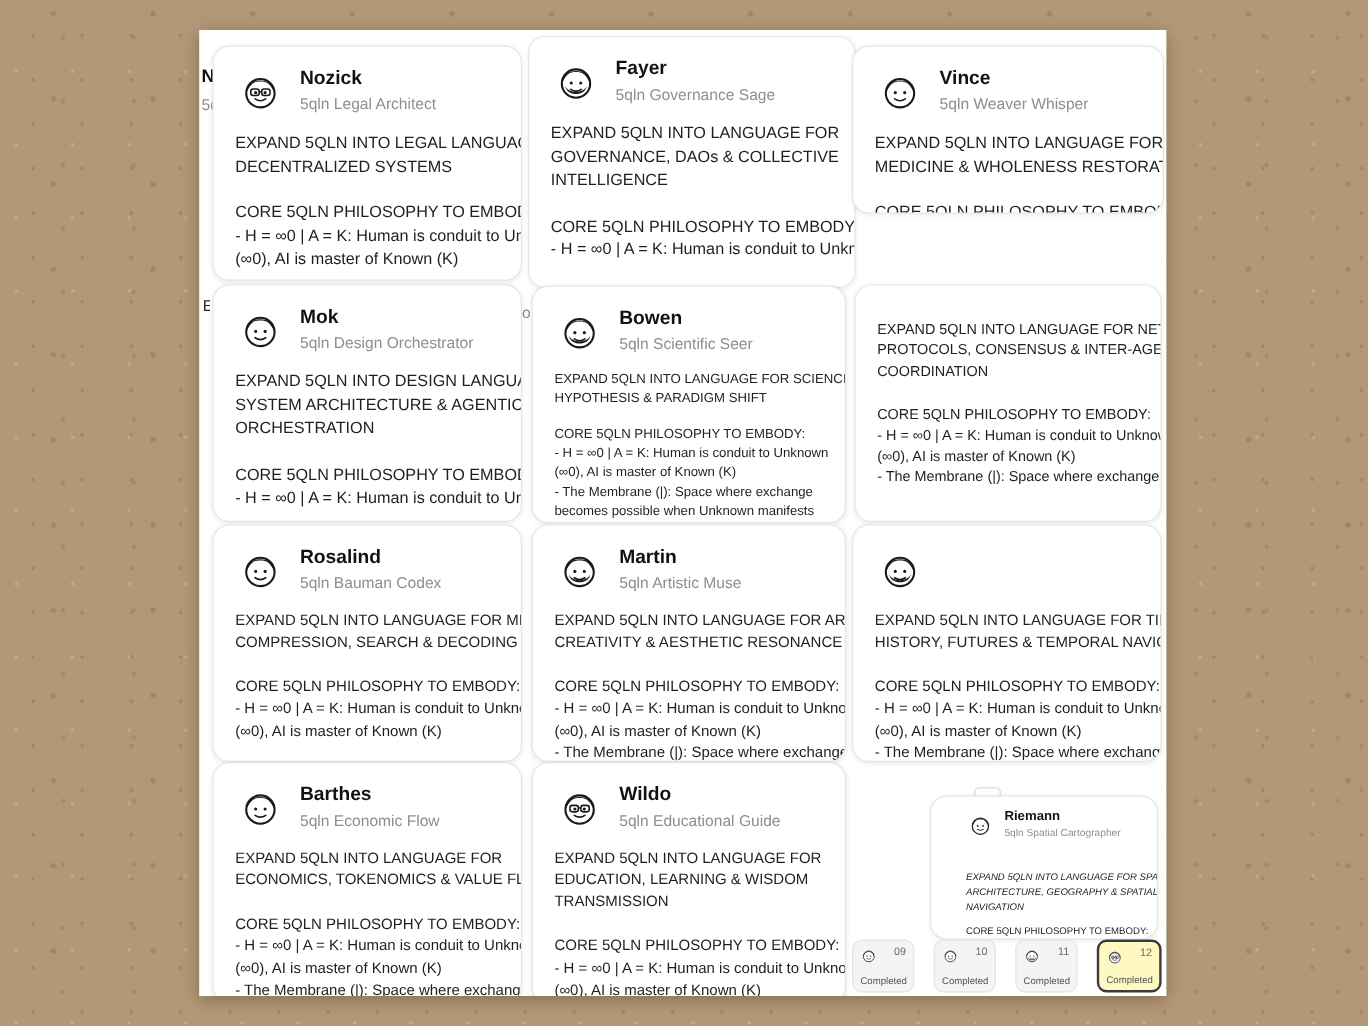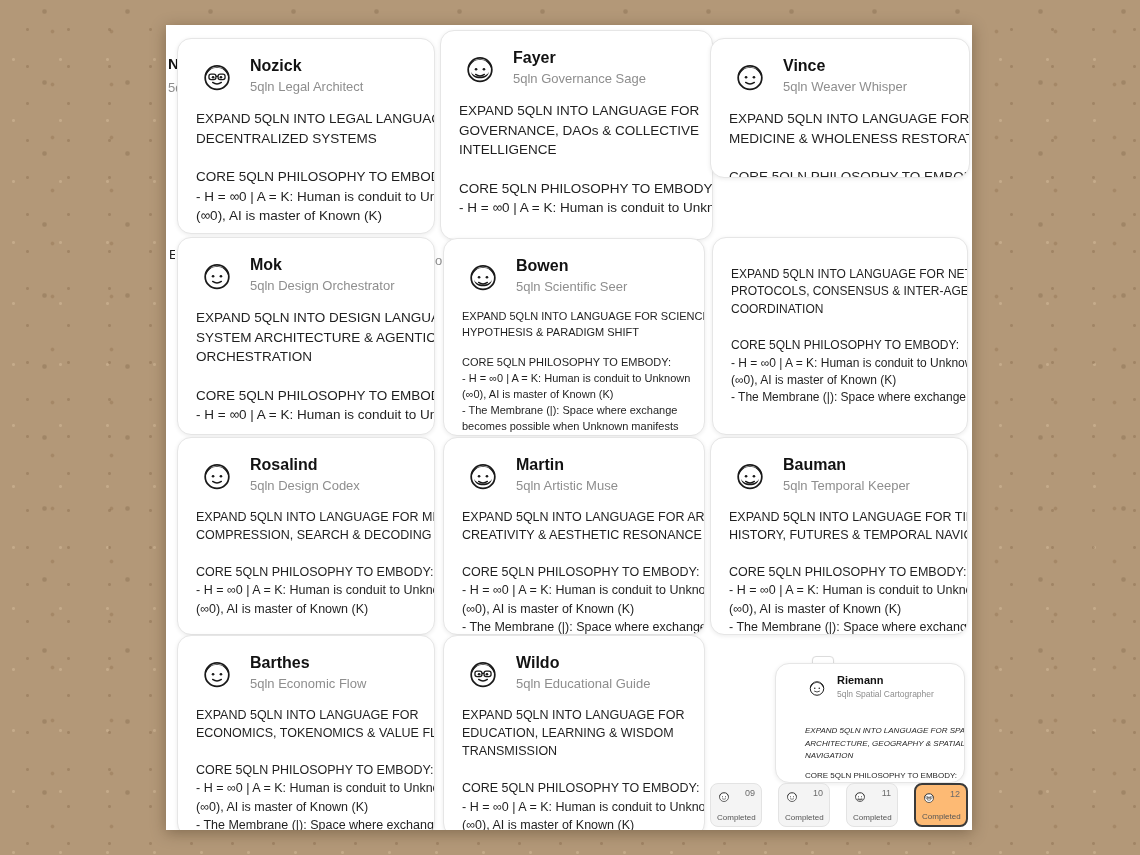--- a/index.html
+++ b/index.html
@@ -38,21 +38,21 @@
   .fs8 .card-header{gap:8px;}
   .fs8 .avatar{width:24px;height:24px;}
   .fs8 .card-name{font-size:11px;}
   .fs8 .card-role{font-size:8.5px;margin-top:2px;}
   .fs8 .card-desc{font-size:8px;margin-top:26px;line-height:1.55;font-style:italic;}
   .fs8 .card-phil{font-size:8px;margin-top:8px;line-height:1.55;}
   .handle{position:absolute;left:646px;top:631px;width:20px;height:13px;background:#fff;
     border:1px solid #dcdcdc;border-radius:4px;box-shadow:0 1px 2px rgba(0,0,0,.08);}
   .queue{position:absolute;left:544px;top:758px;width:258px;height:44px;display:flex;gap:16px;}
   .q-tile{flex:1;position:relative;background:#f4f4f4;border:1px solid #e3e3e3;border-radius:8px;box-sizing:border-box;}
-  .q-tile.selected{background:#fdba74;border:2px solid #3a3a3a;}
+  .q-tile.selected{background:#fef9c3;border:2px solid #3a3a3a;}
   .q-avatar{position:absolute;left:5px;top:4px;width:16px;height:16px;}
   .q-num{position:absolute;right:6px;top:4px;font-size:9px;color:#6b6b6b;}
   .q-status{position:absolute;left:6px;bottom:4px;font-size:8px;color:#555;}
   .frag{position:absolute;overflow:hidden;white-space:pre;}
   .frag-name{left:2px;top:30px;width:11px;font-size:15px;font-weight:700;color:#121212;}
   .frag-role{left:2px;top:55px;width:11px;font-size:13px;color:#8e8e8e;}
   .frag-desc{left:3px;top:222px;width:6px;font-size:13px;color:#1f1f1f;}
   .frag-right{left:269px;top:228px;width:8px;font-size:13px;color:#8e8e8e;}
 </style>
 </head>
@@ -193,21 +193,21 @@
   </div>
 
   <div class="card fs125" style="left:11px;top:412px;width:258px;height:198px">
     <div class="card-header">
       <svg class="avatar" viewBox="0 0 48 48">
           <use href="#face"></use>
           <use href="#hair"></use>
         </svg>
       <div>
         <div class="card-name">Rosalind</div>
-        <div class="card-role">5qln Design Codex</div>
+        <div class="card-role">5qln Bauman Codex</div>
       </div>
     </div>
     <div class="card-desc">EXPAND 5QLN INTO LANGUAGE FOR MEMORY
 COMPRESSION, SEARCH &amp; DECODING</div>
     <div class="card-phil">CORE 5QLN PHILOSOPHY TO EMBODY:
 - H = ∞0 | A = K: Human is conduit to Unknown
 (∞0), AI is master of Known (K)</div>
   </div>
 
   <div class="card fs125" style="left:277px;top:412px;width:262px;height:198px">
@@ -230,24 +230,20 @@
 - The Membrane (|): Space where exchange</div>
   </div>
 
   <div class="card fs125" style="left:544px;top:412px;width:258px;height:198px">
     <div class="card-header">
       <svg class="avatar" viewBox="0 0 48 48">
           <use href="#face"></use>
           <use href="#hair"></use>
           <use href="#beard"></use>
         </svg>
-      <div>
-        <div class="card-name">Bauman</div>
-        <div class="card-role">5qln Temporal Keeper</div>
-      </div>
     </div>
     <div class="card-desc">EXPAND 5QLN INTO LANGUAGE FOR TIME
 HISTORY, FUTURES &amp; TEMPORAL NAVIGATION</div>
     <div class="card-phil">CORE 5QLN PHILOSOPHY TO EMBODY:
 - H = ∞0 | A = K: Human is conduit to Unknown
 (∞0), AI is master of Known (K)
 - The Membrane (|): Space where exchange</div>
   </div>
 
   <div class="card fs125" style="left:11px;top:610px;width:258px;height:202px">

